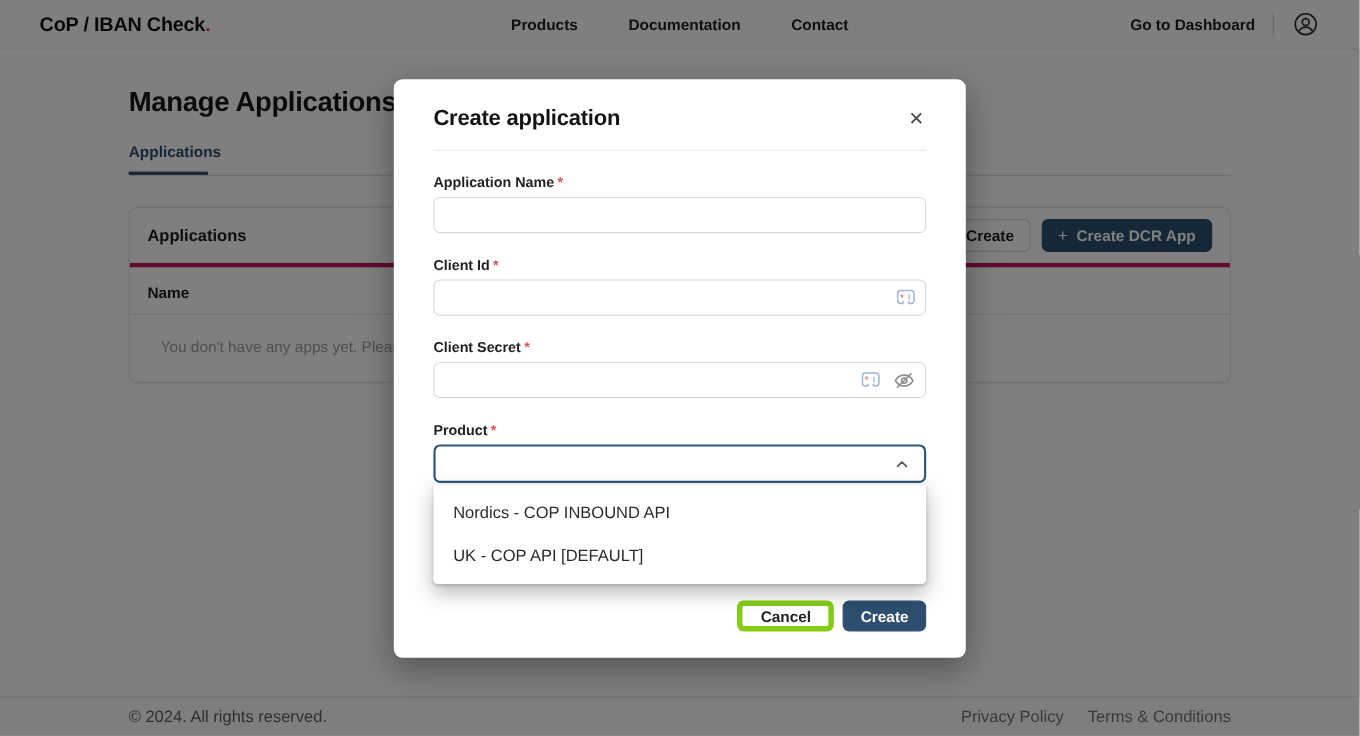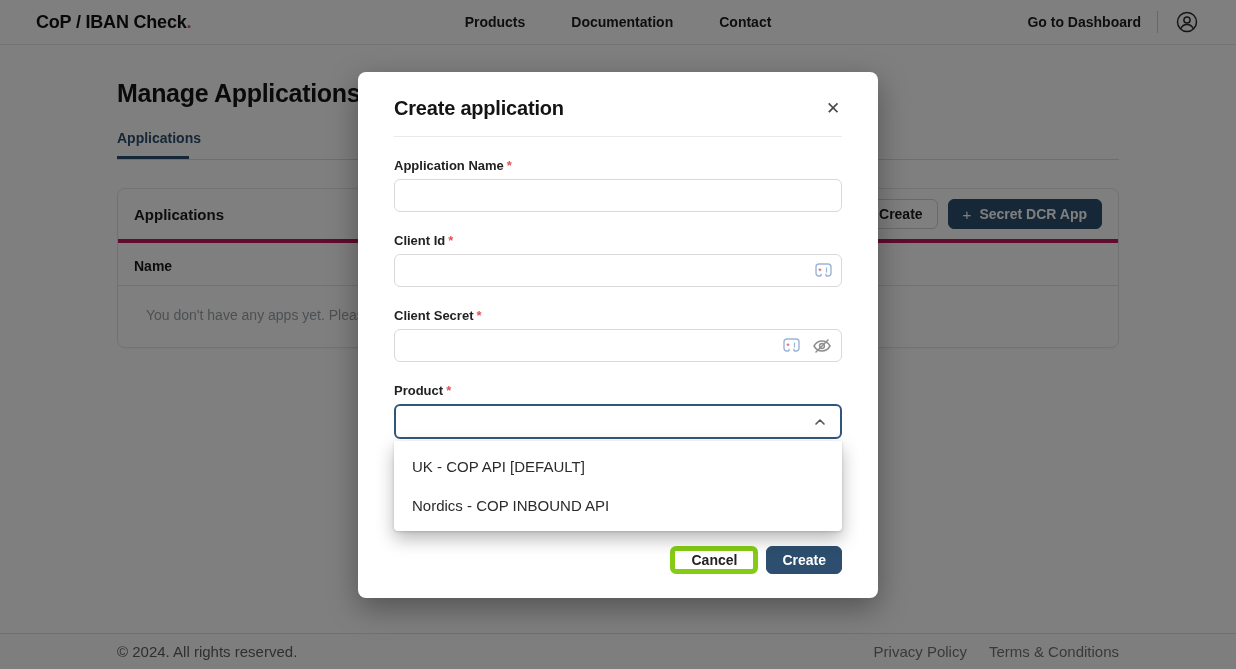--- a/index.html
+++ b/index.html
@@ -153,21 +153,21 @@
   <section class="card">
     <div class="card-header">
       <span class="card-title">Applications</span>
       <div class="card-actions">
         <button class="btn btn-outline">
           <span class="plus">+</span>
           <span>Create</span>
         </button>
         <button class="btn btn-navy">
           <span class="plus">+</span>
-          <span>Secret DCR App</span>
+          <span>Create DCR App</span>
         </button>
       </div>
     </div>
     <div class="table-head">Name</div>
     <div class="table-empty">You don't have any apps yet. Please create one.</div>
   </section>
 </main>
 
 <footer class="app-footer">
   <div class="footer-inner">
@@ -244,22 +244,22 @@
       <div class="field-label">
         <span>Product</span><span class="req">*</span>
       </div>
       <div class="select-wrap">
         <div class="select-box">
           <svg class="chevron" viewBox="0 0 16 16" fill="none">
             <path d="M4 10 L8 6 L12 10" stroke="#555" stroke-width="1.6" stroke-linecap="round" stroke-linejoin="round"></path>
           </svg>
         </div>
         <div class="dropdown">
+          <div class="dropdown-option">Nordics - COP INBOUND API</div>
           <div class="dropdown-option">UK - COP API [DEFAULT]</div>
-          <div class="dropdown-option">Nordics - COP INBOUND API</div>
         </div>
       </div>
     </div>
 
   </div>
 
   <div class="modal-footer">
     <button class="btn btn-cancel">Cancel</button>
     <button class="btn btn-create">Create</button>
   </div>

